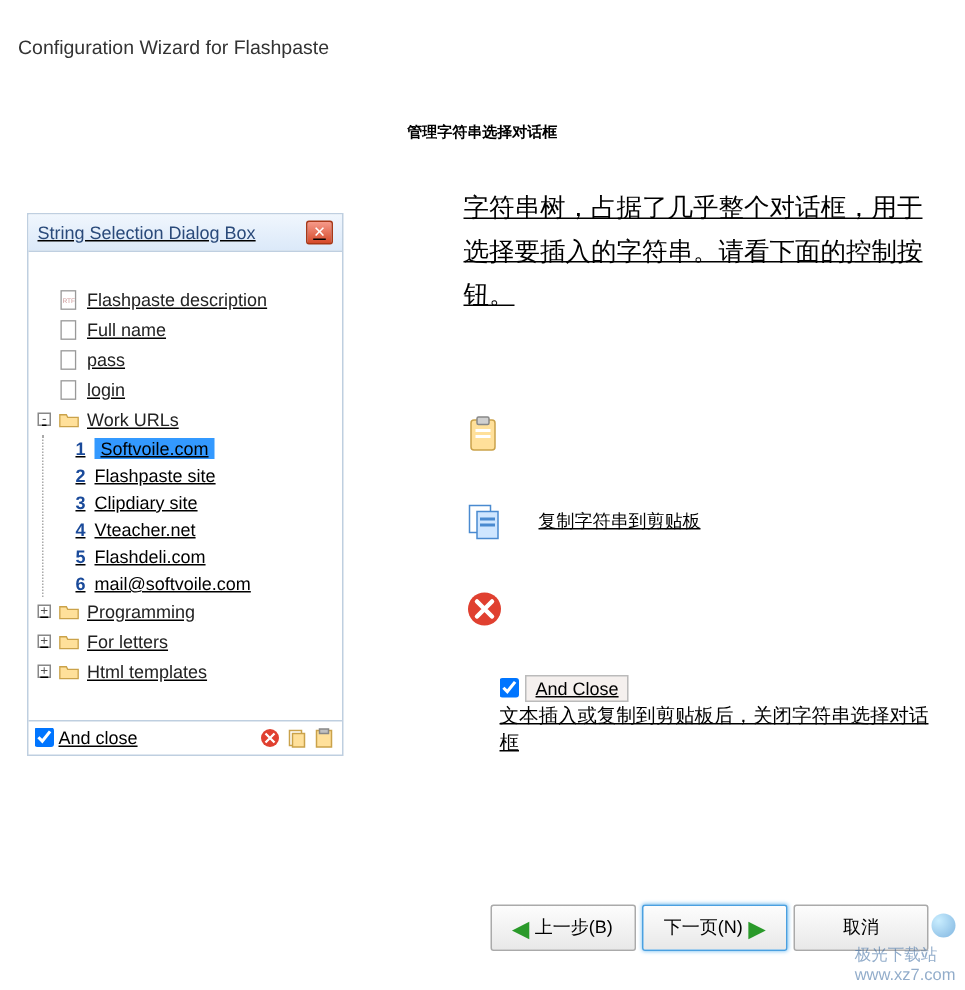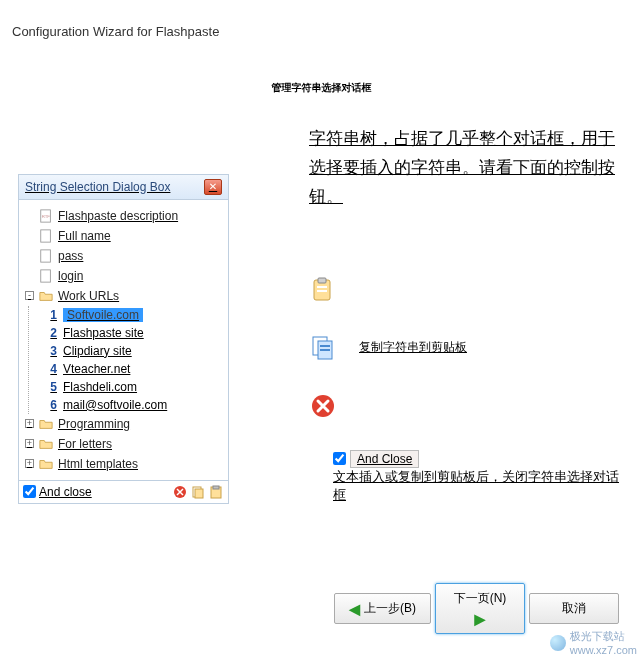--- a/index.html
+++ b/index.html
@@ -8,54 +8,54 @@
 .content { padding: 0 18px; }
 .section-title { text-align: center; font-size: 10px; font-weight: bold; margin: 18px 0 24px 0; }
 
 .main-row { display: flex; gap: 80px; align-items: flex-end; text-decoration: underline; }
 
 .tree-panel { width: 211px; border: 1px solid #bfcfe0; background: #fff; }
 .tree-header { background: linear-gradient(#f0f6fd,#dbe9f9); border-bottom: 1px solid #bfcfe0; padding: 4px 6px; display: flex; align-items: center; justify-content: space-between; }
 .tree-header-title { font-size: 12px; color: #2a4a7a; }
 .close-btn { width: 18px; height: 16px; background: linear-gradient(#f59a8a,#d64a2a); border: 1px solid #a83818; border-radius: 2px; color: #fff; font-size: 10px; display: flex; align-items: center; justify-content: center; cursor: pointer; }
 
-.tree-body { padding: 6px 4px; }
+.tree-body { padding: 22px 4px; }
 .tree-item { display: flex; align-items: center; padding: 2px 2px; gap: 4px; cursor: pointer; font-size: 12px; color: #222; }
 .expander { width: 9px; height: 9px; border: 1px solid #888; background: #fff; font-size: 9px; line-height: 7px; text-align: center; color: #555; cursor: pointer; flex-shrink: 0; }
 .expander.empty { border: none; }
 .tree-icon { width: 16px; height: 16px; flex-shrink: 0; display: flex; align-items: center; justify-content: center; }
 .file-icon svg, .folder-icon svg { width: 14px; height: 14px; }
 .tree-line { border-left: 1px dotted #aaa; margin-left: 5px; padding-left: 14px; }
 .sub-item { display: flex; align-items: center; padding: 2px 0; gap: 6px; position: relative; }
 .num-badge { width: 14px; text-align: right; font-weight: bold; font-size: 12px; color: #1a4a9a; }
 .sub-label { font-size: 12px; }
-.selected { background: #3399ff; color: #404040; padding: 0 4px; }
+.selected { background: #3399ff; color: #000000; padding: 0 4px; }
 
 .tree-footer { border-top: 1px solid #bfcfe0; padding: 3px 4px; display: flex; align-items: center; justify-content: space-between; }
 .footer-left { display: flex; align-items: center; gap: 3px; }
 .footer-icons { display: flex; gap: 2px; }
 .mini-icon { width: 16px; height: 16px; cursor: pointer; display: flex; align-items: center; justify-content: center; }
 
 .right-col { flex: 1; padding-top: 6px; }
 .desc-text { font-size: 17px; line-height: 1.7; margin-bottom: 64px; }
 .action-row { display: flex; align-items: center; gap: 22px; margin-bottom: 30px; }
 .action-icon { width: 28px; height: 28px; flex-shrink: 0; }
 .action-label { font-size: 12px; }
 
 .and-close-row { display: flex; align-items: center; gap: 4px; margin-left: 24px; margin-top: 20px; }
 .and-close-box { border: 1px solid #bbb; padding: 1px 6px; background: #f5f0ee; }
 .bottom-note { margin-left: 24px; font-size: 13px; }
 
 .button-bar { position: absolute; bottom: 26px; right: 24px; display: flex; gap: 4px; align-items: center; }
 .btn { min-width: 90px; padding: 6px 14px; background: linear-gradient(#fdfdfd,#e8e8e8); border: 1px solid #aaa; border-radius: 2px; font-size: 12px; cursor: pointer; display: inline-flex; align-items: center; justify-content: center; gap: 4px; }
-.btn.primary { border: 1px solid #4aa0e0; box-shadow: 0 0 3px #6ab8ef; flex-direction: column; }
+.btn.primary { border: 1px solid #4aa0e0; box-shadow: 0 0 3px #6ab8ef; }
 .arrow-green-l { color: #2a9a2a; font-size: 14px; font-weight: bold; }
 .arrow-green-r { color: #2a9a2a; font-size: 14px; font-weight: bold; }
 
-.watermark { position: absolute; bottom: 4px; right: 6px; opacity: 0.55; display: flex; align-items: center; gap: 4px; font-size: 11px; color: #3a6aa0; pointer-events: none; }
+.watermark { position: absolute; bottom: 4px; right: 6px; opacity: 0.55; display: flex; align-items: flex-end; gap: 4px; font-size: 11px; color: #3a6aa0; pointer-events: none; flex-direction: column; }
 .watermark .wm-logo { width: 16px; height: 16px; border-radius: 50%; background: radial-gradient(circle at 30% 30%, #9ee0ff, #1a7ac8); }
 </style>
 </head>
 <body>
 
 <div class="window-title">Configuration Wizard for Flashpaste</div>
 
 <div class="content">
   <div class="section-title">管理字符串选择对话框</div>
 

